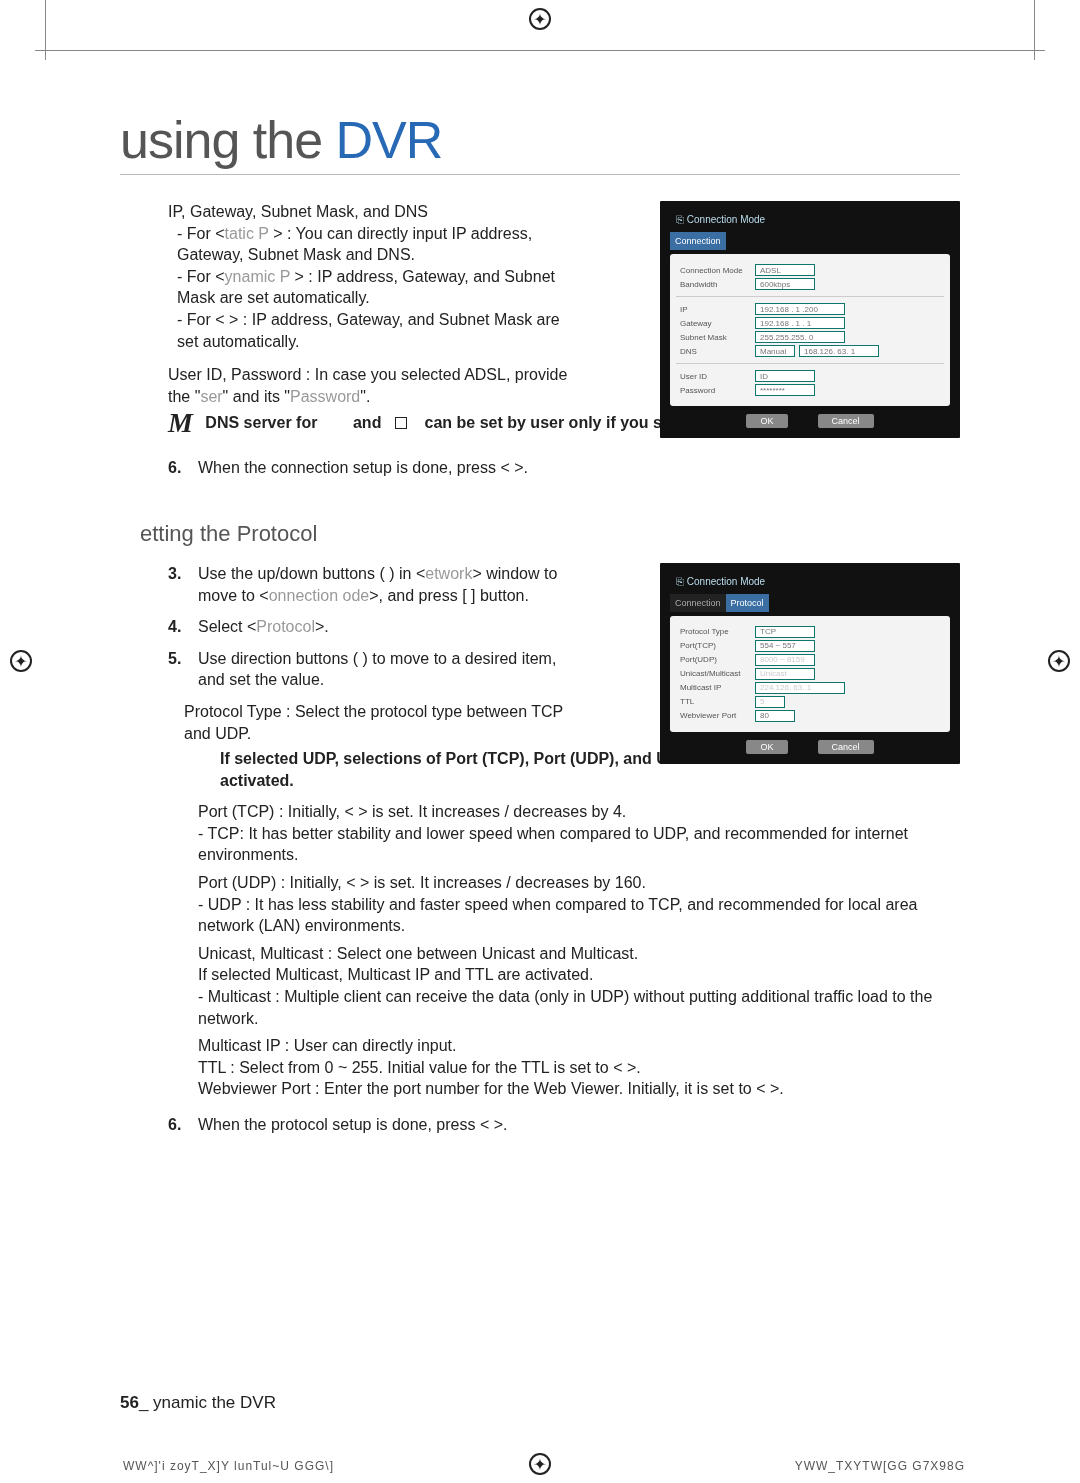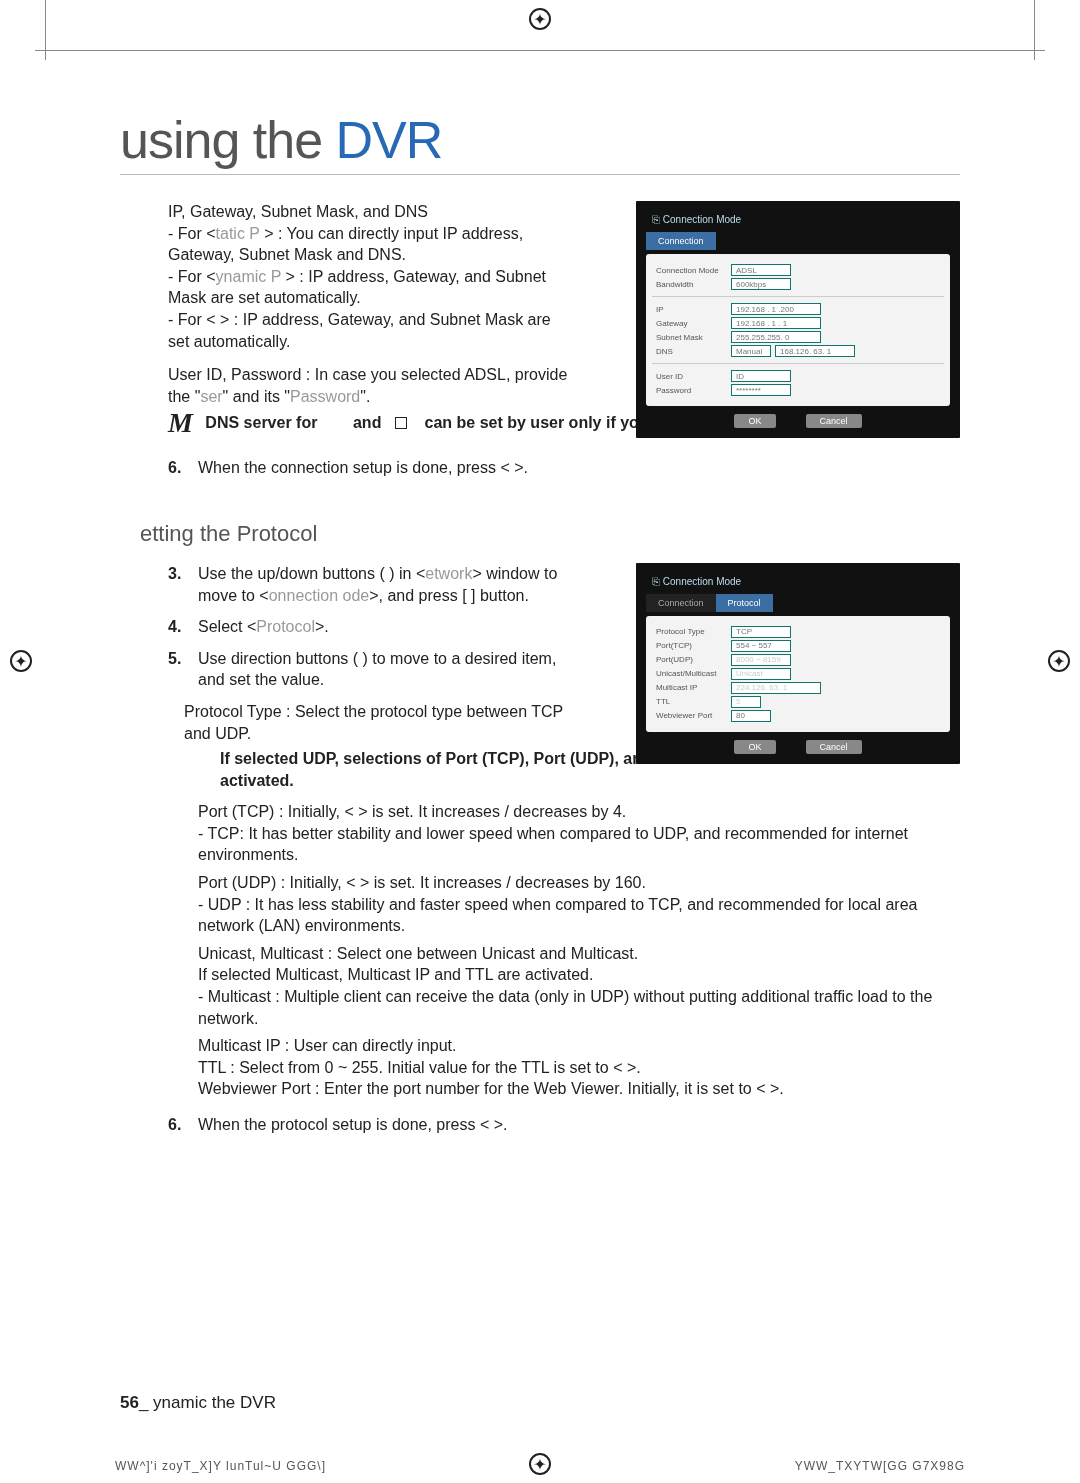--- a/index.html
+++ b/index.html
@@ -90,32 +90,32 @@
     margin-bottom: 16px;
     margin-left: 20px;
   }
 
   
   .ui-shot {
     position: absolute;
     right: 0;
     background: #111;
     padding: 10px;
-    width: 324px;
+    width: 300px;
     color: #e8e8e8;
     font-size: 9px;
     border-radius: 1px;
   }
   .ui-shot .title-bar {
     font-size: 10px;
     padding: 3px 6px 6px 6px;
     color: #bde;
   }
   .ui-shot .tabrow { display:flex; gap:0; }
-  .ui-shot .tab { padding: 4px 12px; font-size: 9px; }
+  .ui-shot .tab { padding: 4px 5px; font-size: 9px; }
   .ui-shot .tab.active { background: #3b6fa3; color: #fff; }
   .ui-shot .tab.inactive { background: #222; color: #aaa; }
   .ui-shot .panel {
     background: #f3f3f3;
     border-radius: 3px;
     color: #222;
     padding: 8px 10px;
     margin-top: 4px;
   }
   .ui-shot .row { display:flex; align-items:center; margin: 2px 0; }
@@ -131,21 +131,21 @@
   .footer {
     position: absolute;
     bottom: 70px;
     left: 120px;
     font-size: 17px;
   }
   .footer .pg { font-weight: bold; }
 
   .bottom-bar {
     position: absolute;
-    bottom: 10px; left: 0; right: 0;
+    bottom: 10px; left: 8px; right: 0;
     display:flex;
     justify-content: space-between;
     padding: 0 115px;
     font-size: 12px;
     color: #555;
     letter-spacing: 1px;
   }
   .bottom-crop {
     position: absolute;
     bottom: 8px; left: 50%; transform: translateX(-50%);
@@ -227,21 +227,21 @@
           </div>
       </div>
       <div class="btns">
         <div class="btn">OK</div>
         <div class="btn">Cancel</div>
       </div>
     </div>
 
     <div class="body-text indent1" style="max-width:400px;">
       <div>IP, Gateway, Subnet Mask, and DNS</div>
-      <div class="indent2" style="margin-left:0;">
+      <div class="indent2" style="margin-left:9px;">
         <div>- <span>For &lt;</span><span class="gray">tatic P</span><span> &gt; : You can directly input IP address, Gateway, Subnet Mask and DNS.</span></div>
         <div>- <span>For &lt;</span><span class="gray">ynamic P</span><span> &gt; : IP address, Gateway, and Subnet Mask are set automatically.</span></div>
         <div>- <span>For &lt; </span><span> &gt; : IP address, Gateway, and Subnet Mask are set automatically.</span></div>
       </div>
       <div style="height:12px;"></div>
       <div>
         <span>User ID, Password : In case you selected ADSL, provide the "</span><span class="gray">ser</span><span>" and its "</span><span class="gray">Password</span><span>".</span>
       </div>
     </div>
 

